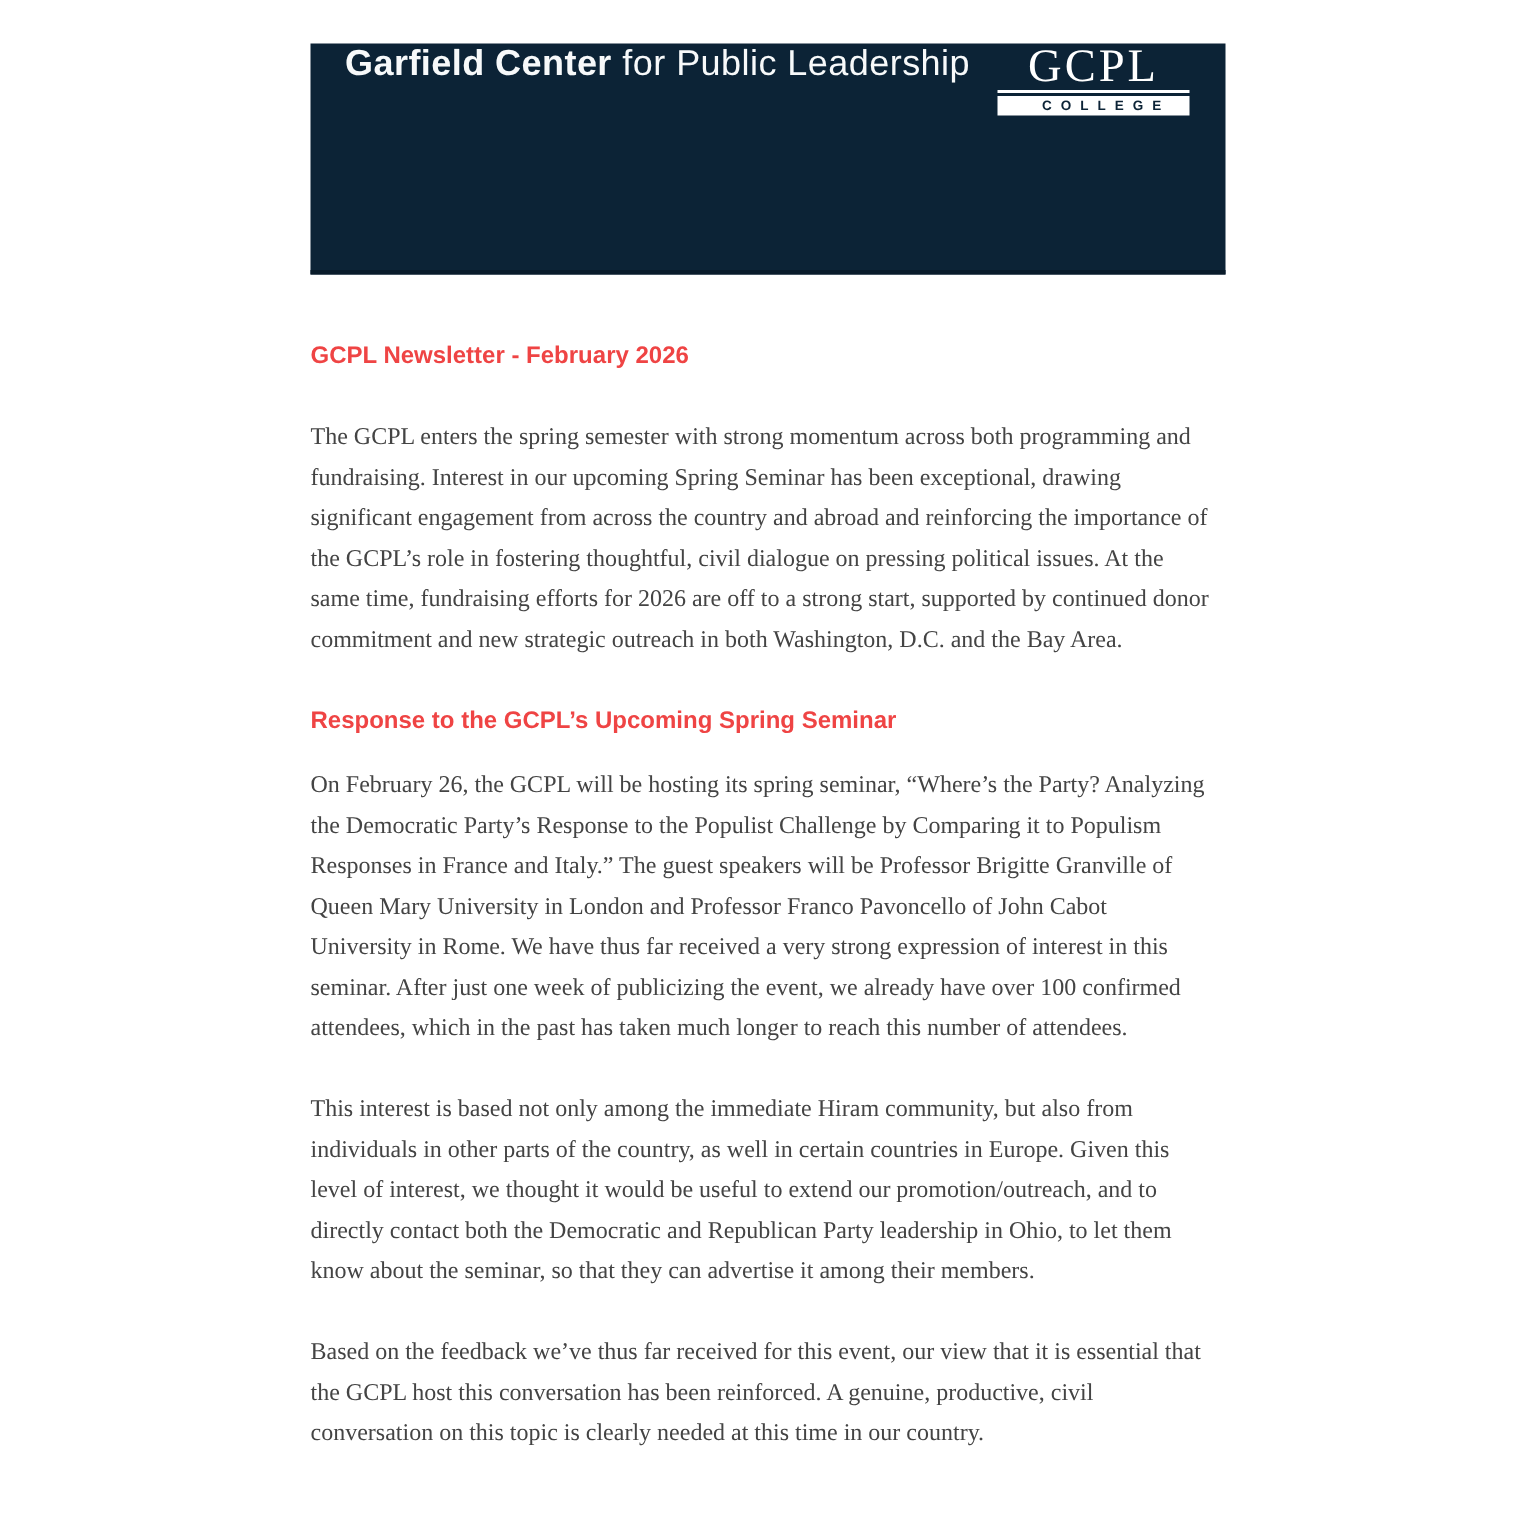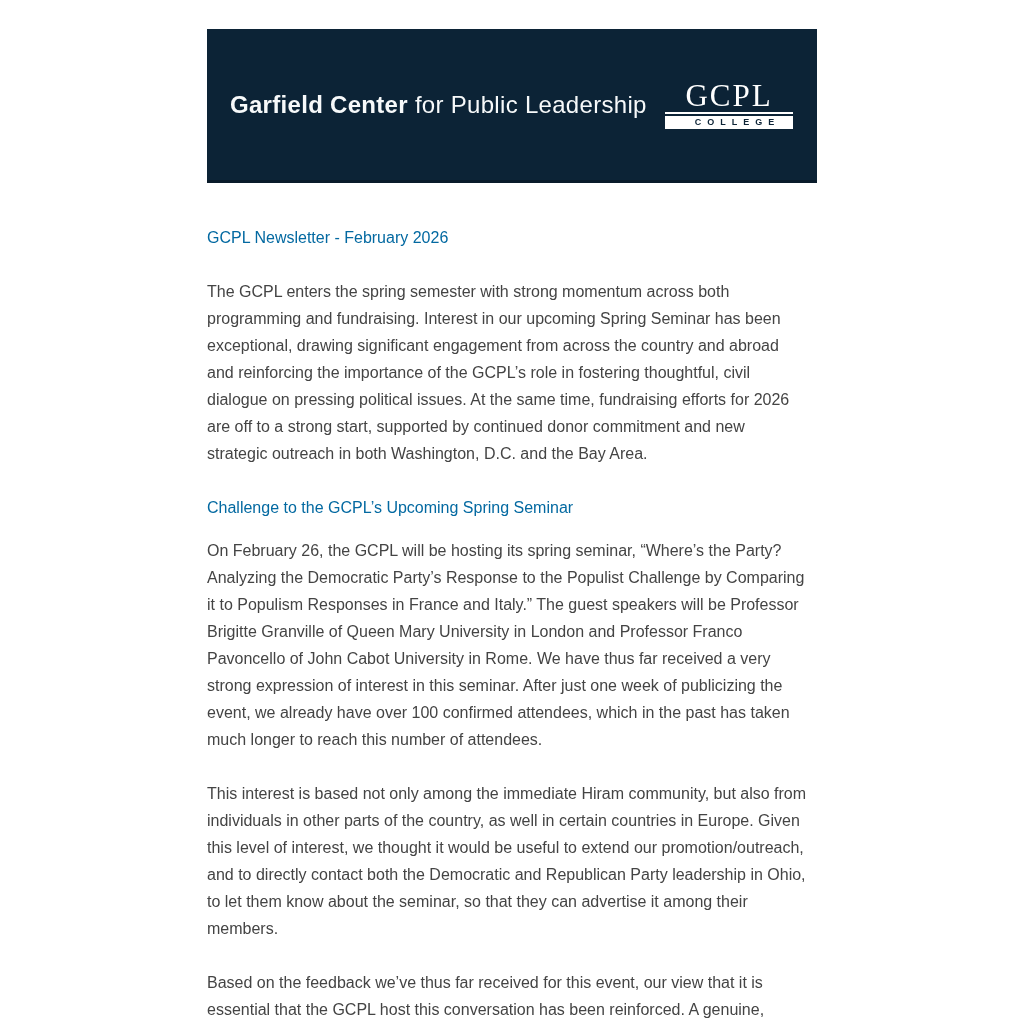--- a/index.html
+++ b/index.html
@@ -15,21 +15,21 @@
     width: 610px;
     margin: 0 auto;
     padding-top: 29px;
   }
   
   .banner {
     height: 154px;
     background: #0c2336;
     border-bottom: 3px solid #091b2a;
     display: flex;
-    align-items: center;
+    align-items: flex-start;
     justify-content: space-between;
     padding: 0 24px 0 23px;
   }
   .brand {
     color: #f7f9fa;
     font-size: 24px;
     letter-spacing: 0.3px;
     white-space: nowrap;
   }
   .brand-bold { font-weight: 700; }
@@ -65,26 +65,26 @@
   .article {
     width: 600px;
     margin-top: 41px;
     color: #444444;
     font-size: 16px;
     line-height: 27px;
   }
   .article h1, .article h2 {
     font-size: 16px;
     line-height: 27px;
-    font-weight: 400;
-    color: #0369a1;
+    font-weight: 700;
+    color: #ef4444;
     margin: 0;
   }
   .article h2 { margin-top: 27px; }
-  .article p { margin: 27px 0 0 0; }
+  .article p { margin: 27px 0 0 0; font-family: Liberation Serif, serif; }
   .article p.flush { margin-top: 16px; }
 </style>
 </head>
 <body>
 
 <div class="page">
 
   <div class="banner">
     <div class="brand">
       <span class="brand-bold">Garfield Center</span><span class="brand-light">for Public Leadership</span>
@@ -94,21 +94,21 @@
       <div class="logo-rule"></div>
       <div class="logo-bar">COLLEGE</div>
     </div>
   </div>
 
   <div class="article">
     <h1>GCPL Newsletter - February 2026</h1>
 
     <p>The GCPL enters the spring semester with strong momentum across both programming and fundraising. Interest in our upcoming Spring Seminar has been exceptional, drawing significant engagement from across the country and abroad and reinforcing the importance of the GCPL’s role in fostering thoughtful, civil dialogue on pressing political issues. At the same time, fundraising efforts for 2026 are off to a strong start, supported by continued donor commitment and new strategic outreach in both Washington, D.C. and the Bay Area.</p>
 
-    <h2>Challenge to the GCPL’s Upcoming Spring Seminar</h2>
+    <h2>Response to the GCPL’s Upcoming Spring Seminar</h2>
 
     <p class="flush">On February 26, the GCPL will be hosting its spring seminar, “Where’s the Party? Analyzing the Democratic Party’s Response to the Populist Challenge by Comparing it to Populism Responses in France and Italy.” The guest speakers will be Professor Brigitte Granville of Queen Mary University in London and Professor Franco Pavoncello of John Cabot University in Rome. We have thus far received a very strong expression of interest in this seminar. After just one week of publicizing the event, we already have over 100 confirmed attendees, which in the past has taken much longer to reach this number of attendees.</p>
 
     <p>This interest is based not only among the immediate Hiram community, but also from individuals in other parts of the country, as well in certain countries in Europe. Given this level of interest, we thought it would be useful to extend our promotion/outreach, and to directly contact both the Democratic and Republican Party leadership in Ohio, to let them know about the seminar, so that they can advertise it among their members.</p>
 
     <p>Based on the feedback we’ve thus far received for this event, our view that it is essential that the GCPL host this conversation has been reinforced. A genuine, productive, civil conversation on this topic is clearly needed at this time in our country.</p>
   </div>
 
 </div>
 

